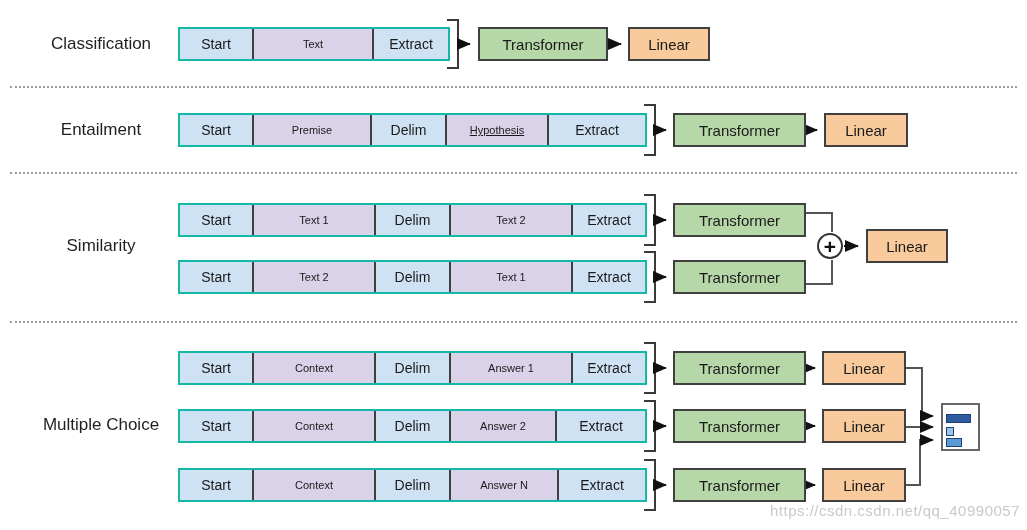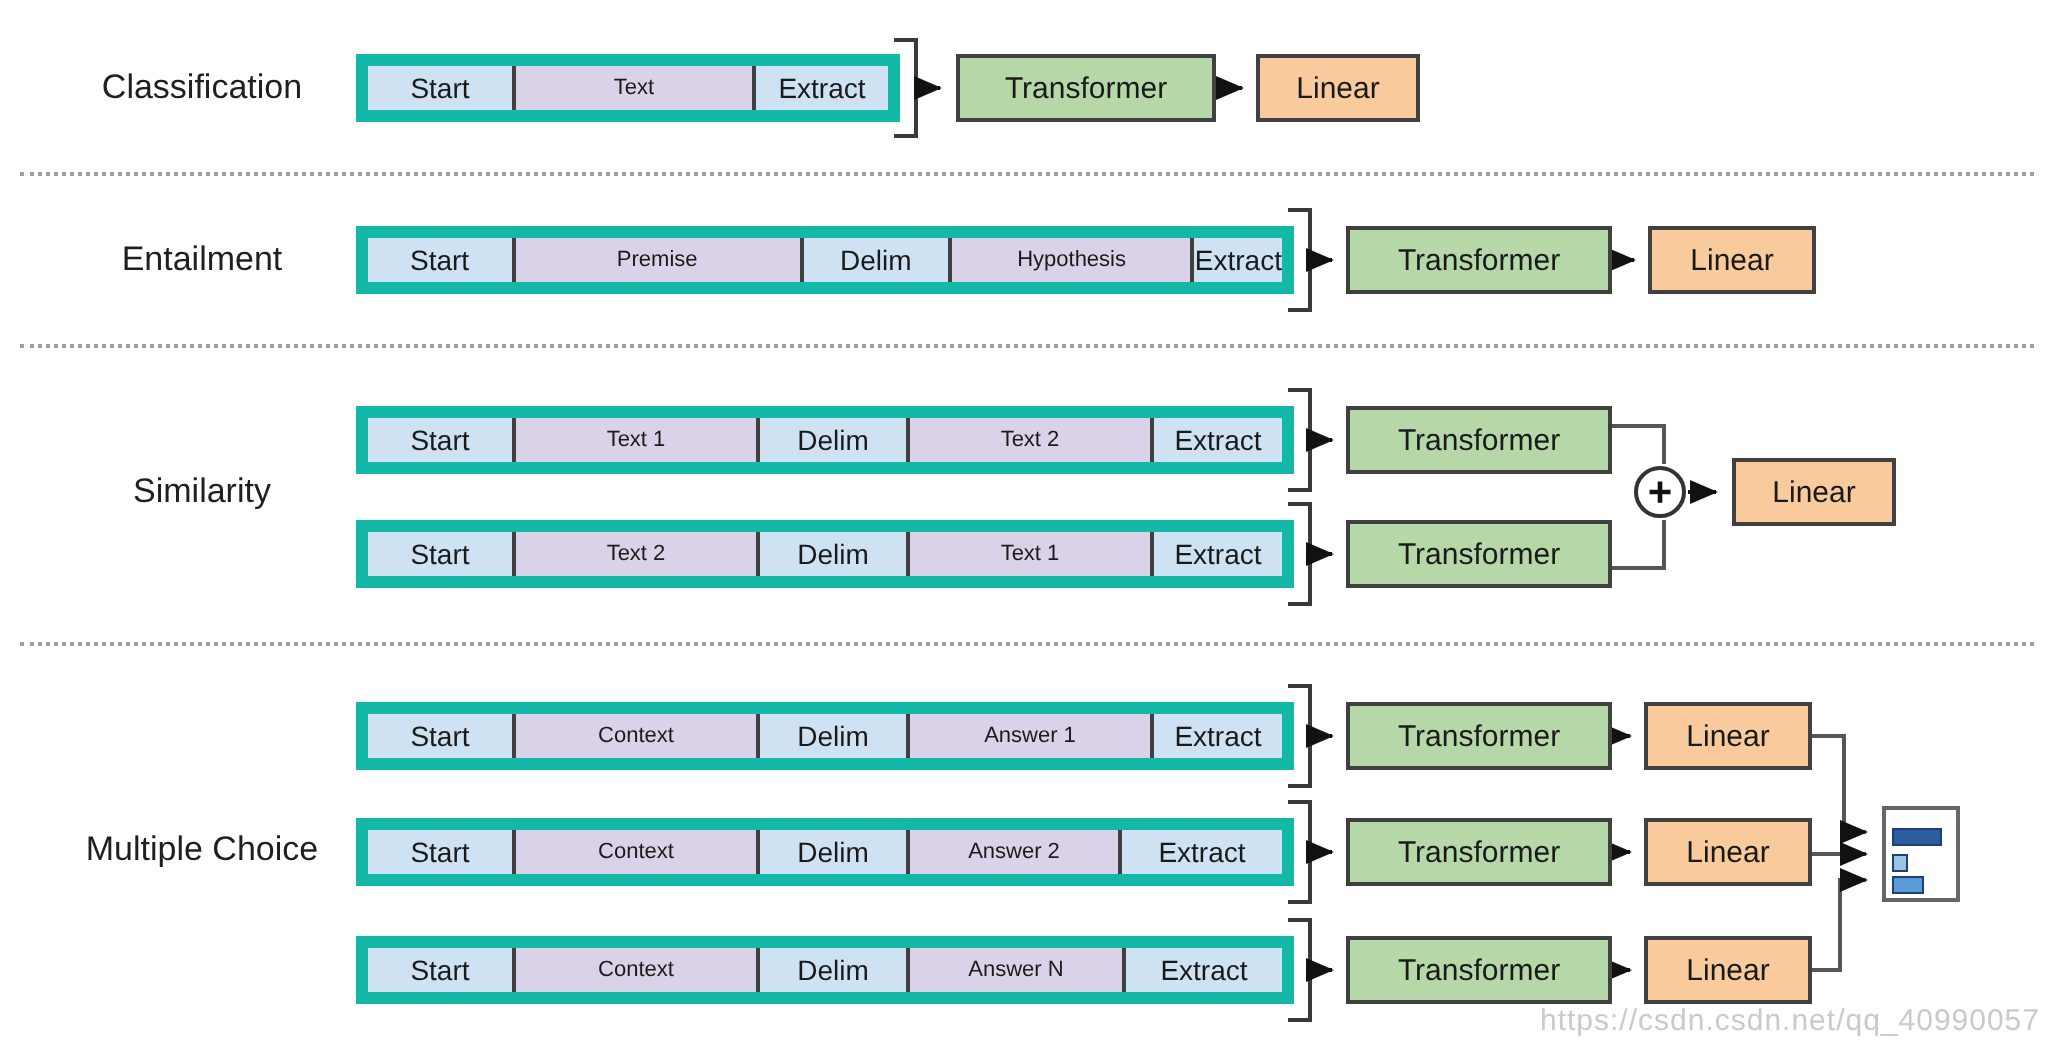--- a/index.html
+++ b/index.html
@@ -6,21 +6,21 @@
   .canvas{
     position:relative;width:1027px;height:530px;background:#ffffff;overflow:hidden;
     font-family:"Liberation Sans",sans-serif;color:#1a1a1a;
   }
   .label{
     position:absolute;left:18px;width:166px;text-align:center;
     font-size:17px;color:#1f1f1f;
   }
   .row{
     position:absolute;display:flex;height:34px;box-sizing:border-box;
-    border:6px solid #14b8a6;background:#cfe2f3;
+    border:2px solid #14b8a6;background:#cfe2f3;
   }
   .token{
     display:flex;align-items:center;justify-content:center;
     box-sizing:border-box;border-right:2px solid #404040;
     font-size:14px;white-space:nowrap;
   }
   .token:last-child{border-right:none;}
   .blue{background:#cfe2f3;}
   .purple{background:#d9d2e9;font-size:11px;}
   .grow{flex:1;}
@@ -109,23 +109,23 @@
   <div class="row" style="left:178px;top:27px;width:272px;">
     <div class="token blue" style="width:74px;">Start</div>
     <div class="token purple" style="width:120px;">Text</div>
     <div class="token blue grow">Extract</div>
   </div>
   <div class="box transformer" style="left:478px;top:27px;width:130px;">Transformer</div>
   <div class="box linear" style="left:628px;top:27px;width:82px;">Linear</div>
 
   <div class="row" style="left:178px;top:113px;width:469px;">
     <div class="token blue" style="width:74px;">Start</div>
-    <div class="token purple" style="width:145px;">Premise</div>
+    <div class="token purple" style="width:118px;">Premise</div>
     <div class="token blue" style="width:75px;">Delim</div>
-    <div class="token purple" style="width:122px;">Hypothesis</div>
+    <div class="token purple" style="width:102px;text-decoration:underline;">Hypothesis</div>
     <div class="token blue grow">Extract</div>
   </div>
   <div class="box transformer" style="left:673px;top:113px;">Transformer</div>
   <div class="box linear" style="left:824px;top:113px;">Linear</div>
 
   <div class="row" style="left:178px;top:203px;width:469px;">
     <div class="token blue" style="width:74px;">Start</div>
     <div class="token purple" style="width:122px;">Text 1</div>
     <div class="token blue" style="width:75px;">Delim</div>
     <div class="token purple" style="width:122px;">Text 2</div>

